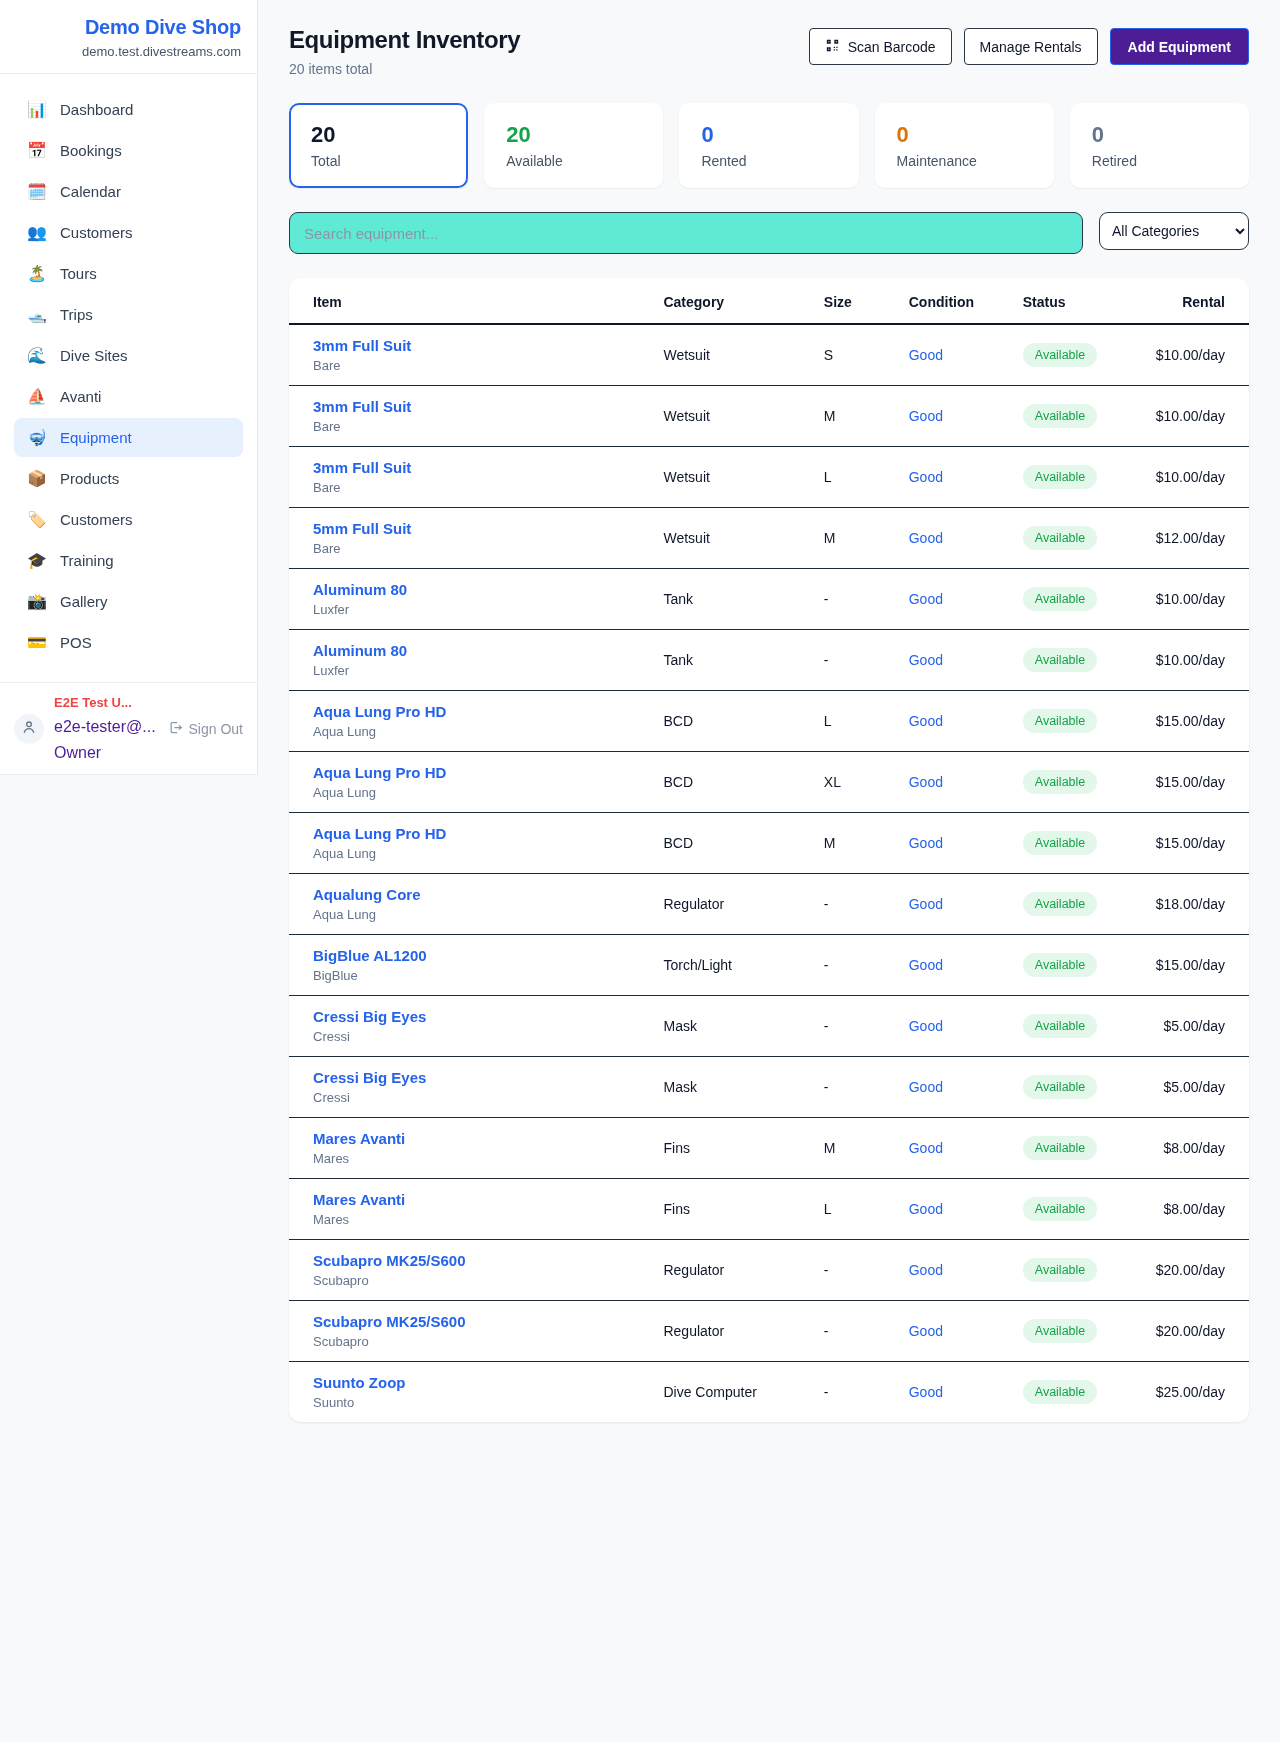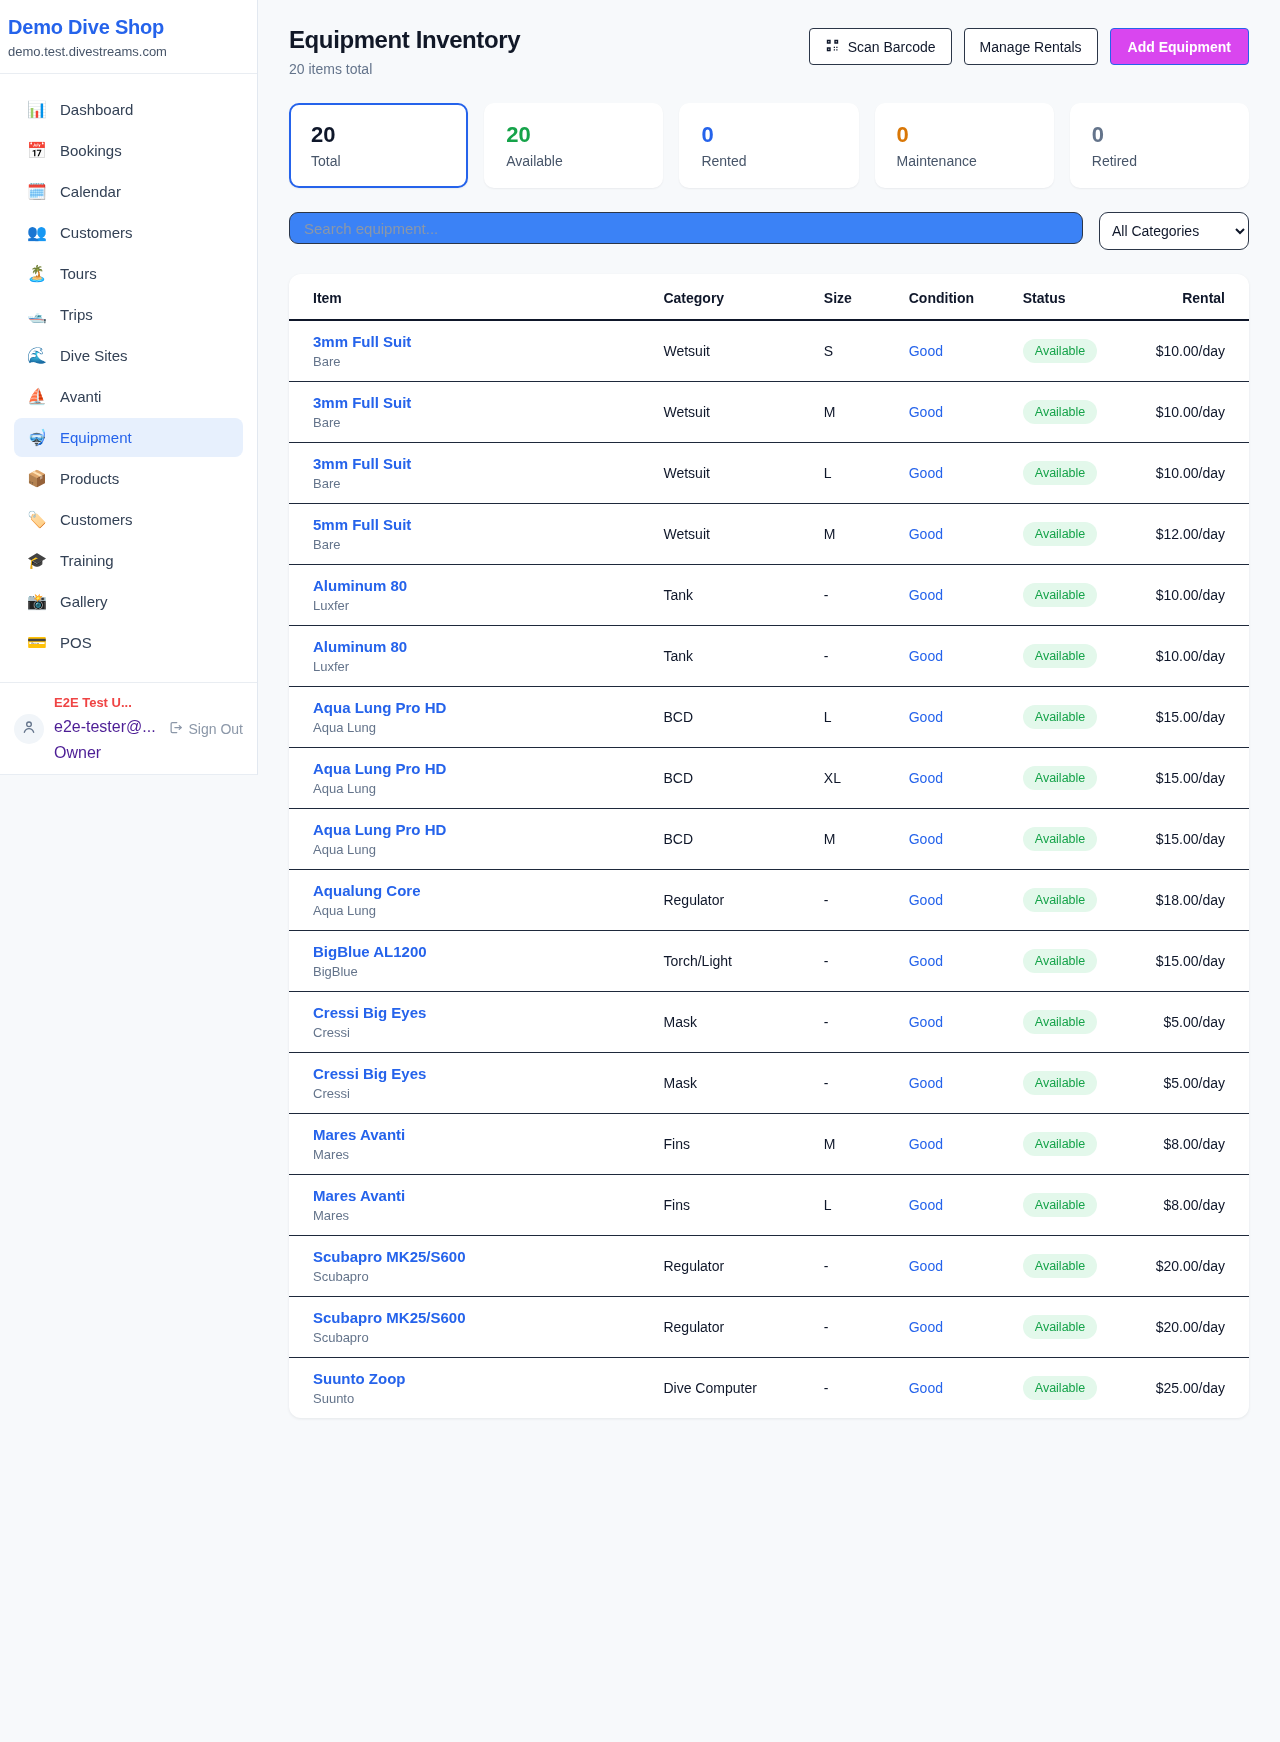--- a/index.html
+++ b/index.html
@@ -11,21 +11,21 @@
     min-height:1742px;
     position:relative;
   }
   
   .sidebar {
     position:absolute; top:0; left:0; width:258px;
     background:#ffffff;
     border-right:1px solid #e2e8f0;
     border-bottom:1px solid #e8edf3;
   }
-  .brand { padding:16px 8px 14px; border-bottom:1px solid #e9edf2; }
+  .brand { padding:16px 16px 14px; border-bottom:1px solid #e9edf2;text-align:right; }
   .brand-name { color:#2563eb; font-size:20px; font-weight:700; letter-spacing:-0.2px; }
   .brand-domain { color:#475569; font-size:13px; margin-top:5px; }
   .nav { padding:14px 10px 10px; }
   .nav-item {
     display:flex; align-items:center; gap:13px;
     padding:10px 13px; margin:2px 4px; border-radius:8px;
     font-size:15px; color:#334155; cursor:pointer;
   }
   .nav-item .nav-icon { width:20px; font-size:16px; text-align:center; flex:0 0 20px; }
   .nav-item.active { background:#e7f0fd; color:#2563eb; font-weight:500; }
@@ -46,36 +46,36 @@
   .page-head { display:flex; align-items:flex-start; justify-content:space-between; }
   .page-title { font-size:24px; font-weight:700; letter-spacing:-0.4px; color:#111827; }
   .page-sub { font-size:14px; color:#64748b; margin-top:7px; }
   .head-actions { display:flex; gap:12px; margin-top:2px; }
   .btn {
     display:inline-flex; align-items:center; gap:8px;
     font-size:14px; font-weight:500; border-radius:4px;
     padding:9px 15px; cursor:pointer; background:#fff;
     border:1px solid #2b3648; color:#0f172a; line-height:1;
   }
-  .btn.primary { background:#d946ef; border-color:#2563eb; color:#fff; font-weight:600; padding:9px 17px; }
+  .btn.primary { background:#4c1d95; border-color:#2563eb; color:#fff; font-weight:600; padding:9px 17px; }
   
   .stats { display:grid; grid-template-columns:repeat(5,1fr); gap:16px; margin-top:26px; }
   .stat-card {
     background:#fff; border-radius:10px; padding:17px 20px;
     box-shadow:0 1px 2px rgba(15,23,42,.06);
     border:2px solid transparent; cursor:pointer;
   }
   .stat-card.selected { border-color:#2563eb; }
   .stat-value { font-size:22px; font-weight:700; }
   .stat-label { font-size:14px; color:#475569; margin-top:5px; }
   
   .filters { display:flex; gap:16px; margin-top:24px; }
   .search-input {
-    flex:1; height:32px; border:1px solid #2b3648; border-radius:9px;
-    padding:0 14px; font-size:15px; font-family:inherit; color:#0f172a; background:#3b82f6;
+    flex:1; height:42px; border:1px solid #2b3648; border-radius:9px;
+    padding:0 14px; font-size:15px; font-family:inherit; color:#0f172a; background:#5eead4;
   }
   .search-input::placeholder { color:#8b97a8; }
   .cat-select {
     width:150px; height:38px; border:1px solid #2b3648; border-radius:9px;
     background:#fff; font-size:14px; font-family:inherit; color:#0f172a; padding:0 8px;
   }
   
   .table-card {
     background:#fff; border-radius:12px; margin-top:24px;
     box-shadow:0 1px 3px rgba(15,23,42,.08); overflow:hidden;

